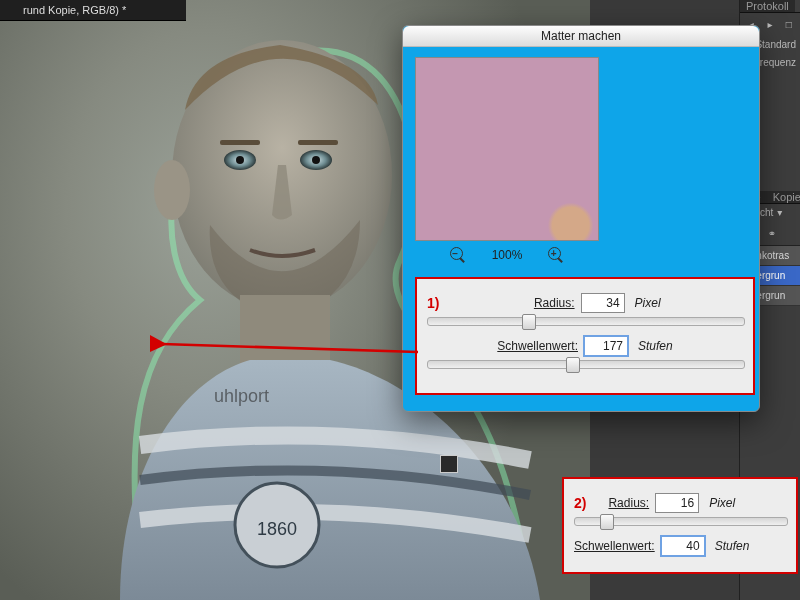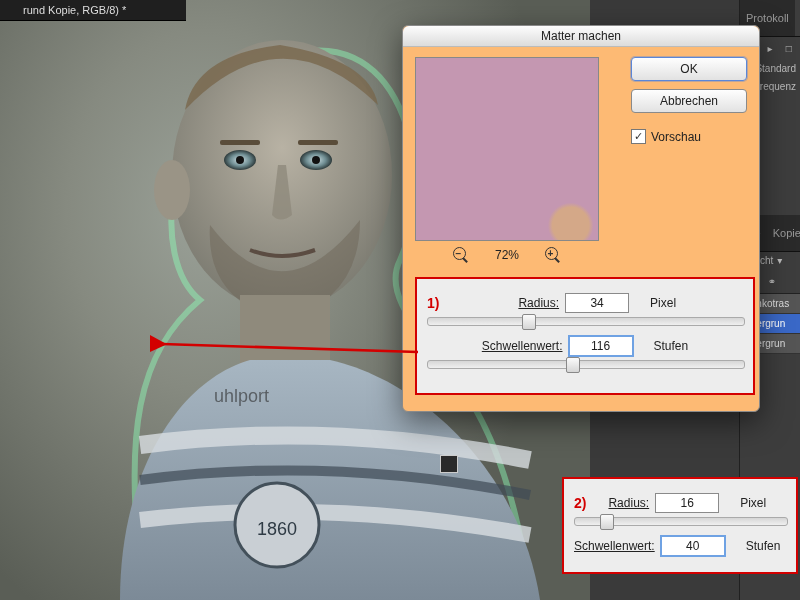--- a/index.html
+++ b/index.html
@@ -25,21 +25,21 @@
   
   .right-strip{
     position:absolute;right:0;top:0;width:60px;height:600px;
     background:#3d3d3d;border-left:1px solid #202020;color:#bbb;
     font-size:11px;
   }
   .right-strip .ptabs{
     display:flex;gap:0;background:#2a2a2a;border-bottom:1px solid #111;
   }
   .right-strip .ptabs span{
-    padding:12px 6px;color:#999;
+    padding:0 6px;color:#999;
   }
   .right-strip .ptabs span.active{background:#3d3d3d;color:#eee;}
   .right-strip .row{
     display:flex;align-items:center;gap:4px;padding:3px 4px;font-size:10px;
   }
   .right-strip .folder{
     width:14px;height:12px;background:#777;position:relative;
   }
   .right-strip .folder::before{
     content:"";position:absolute;top:-3px;left:0;width:6px;height:3px;background:#777;
@@ -50,21 +50,21 @@
     border-bottom:1px solid #333;white-space:nowrap;overflow:hidden;
   }
   .right-strip .layer-row.sel{background:#3a68c7;color:#fff;}
   .iconbtn{
     width:16px;height:16px;display:inline-flex;align-items:center;justify-content:center;
   }
 
   
   .dialog{
     position:absolute;left:402px;top:25px;width:356px;
-    background:#fdba74;
+    background:#0ea5e9;
     border:1px solid #8a8a8a;border-radius:6px;
     box-shadow:0 10px 30px rgba(0,0,0,.5);
   }
   .dlg-title{
     text-align:center;font-size:12px;padding:3px 0;
     background:linear-gradient(#fdfdfd,#dcdcdc);
     border-bottom:1px solid #bbb;border-radius:6px 6px 0 0;
   }
   .dlg-body{position:relative;padding:10px 12px 16px 12px;}
   .preview{
@@ -123,26 +123,26 @@
     background:#ededed;
   }
   .marker{
     color:#d30000;font-weight:bold;font-size:14px;margin-right:6px;
   }
   .prow{
     display:flex;align-items:center;gap:6px;margin:4px 0 2px 0;
   }
   .prow .lbl1{flex:0 0 auto;text-decoration:underline;}
   .val{
-    border:1px solid #8a8a8a;padding:1px 14px;background:#fff;
-    min-width:34px;text-align:center;height:16px;line-height:16px;
+    border:1px solid #8a8a8a;padding:1px 4px;background:#fff;
+    min-width:34px;text-align:right;height:16px;line-height:16px;
     font-size:12px;
   }
   .val.focus{outline:2px solid #6fa2e3;outline-offset:-1px;}
-  .unit{margin-left:15px;}
+  .unit{margin-left:4px;font-style:italic;}
   .slider{
     width:100%;height:7px;position:relative;margin:4px 0 10px 0;
     border:1px solid #aaa;border-radius:3px;
     background:linear-gradient(#d6d6d6,#efefef);
   }
   .slider .thumb{
     position:absolute;top:-4px;width:12px;height:14px;
     background:linear-gradient(#fbfbfb,#d5d5d5);
     border:1px solid #888;border-radius:2px;
     transform:translateX(-50%);
@@ -259,50 +259,42 @@
 </div>
 
 <div class="dialog">
   <div class="dlg-title">Matter machen</div>
   <div class="dlg-body">
     <div class="preview"></div>
     <div class="zoomrow">
       <span class="magnifier">
           <span class="sign">−</span>
         </span>
-      <span>72%</span>
+      <span>100%</span>
       <span class="magnifier">
           <span class="sign">+</span>
         </span>
     </div>
 
-    <div class="btncol">
-      <div class="btn primary">OK</div>
-      <div class="btn">Abbrechen</div>
-      <label class="chk">
-        <span class="box">✓</span>
-        <span>Vorschau</span>
-      </label>
-    </div>
 
     <div class="parambox indlg">
       <div class="prow">
         <span class="marker">1)</span>
         <span style="flex:1"></span>
         <span class="lbl1">Radius:</span>
         <span class="val">34</span>
         <span class="unit">Pixel</span>
         <span style="flex:1"></span>
       </div>
       <div class="slider">
         <div class="thumb" style="left:32%"></div>
       </div>
       <div class="prow" style="justify-content:center;">
         <span class="lbl1">Schwellenwert:</span>
-        <span class="val focus">116</span>
+        <span class="val focus">177</span>
         <span class="unit">Stufen</span>
       </div>
       <div class="slider">
         <div class="thumb" style="left:46%"></div>
       </div>
     </div>
   </div>
 </div>
 
 <div class="parambox float">

